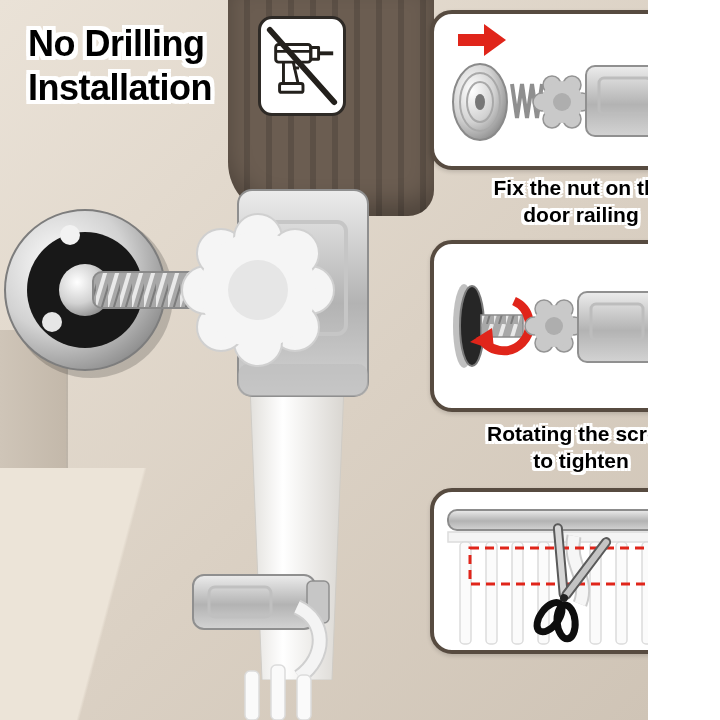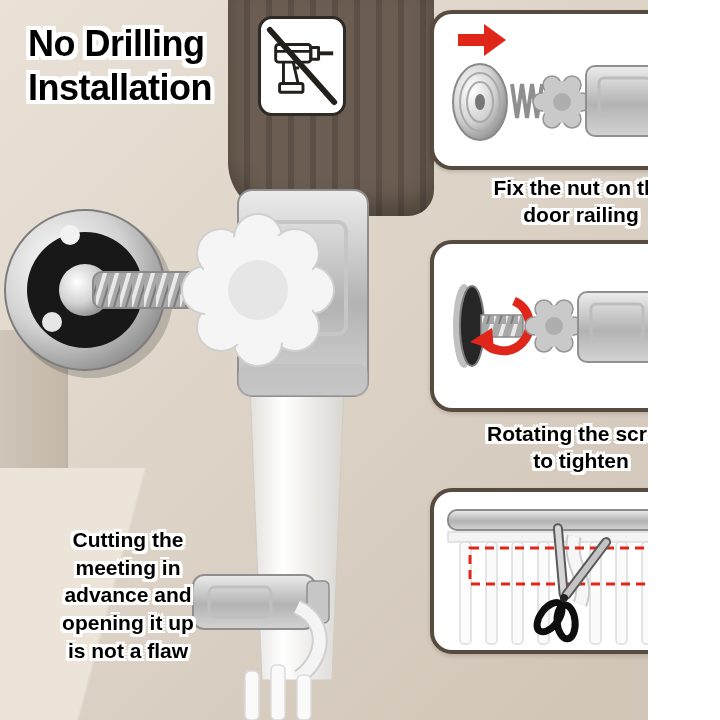--- a/index.html
+++ b/index.html
@@ -264,19 +264,14 @@
     </g>
     <path d="M122,62 C152,76 152,112 124,132" fill="none" stroke="#cfcfcf" stroke-width="16"></path>
     <path d="M122,62 C152,76 152,112 124,132" fill="none" stroke="#f4f4f4" stroke-width="12"></path>
     <g fill="#fafafa" stroke="#dcdcdc" stroke-width="1.5">
       <rect x="70" y="126" width="14" height="49" rx="5"></rect>
       <rect x="96" y="120" width="14" height="55" rx="5"></rect>
       <rect x="122" y="130" width="14" height="45" rx="5"></rect>
     </g>
   </svg>
 
-  <div class="note">Cutting the
-meeting in
-advance and
-opening it up
-is not a flaw</div>
 
 </div>
 
 </body></html>

